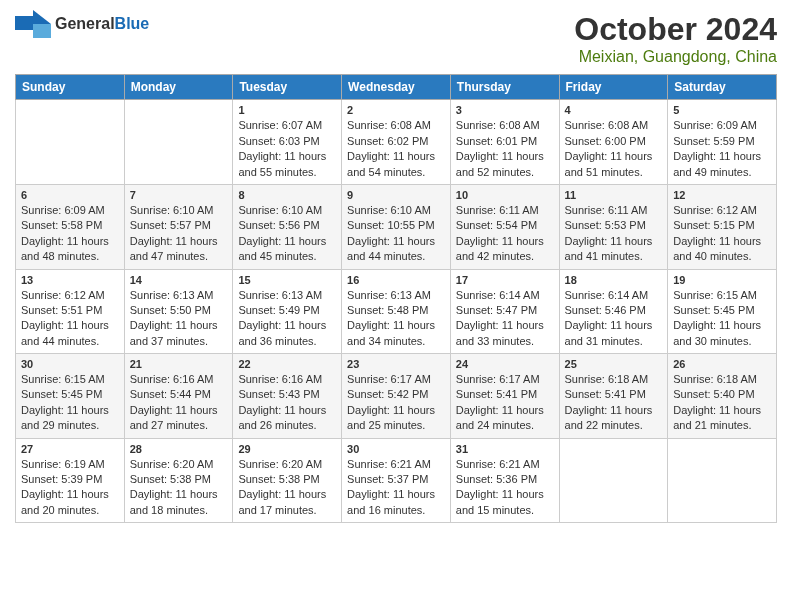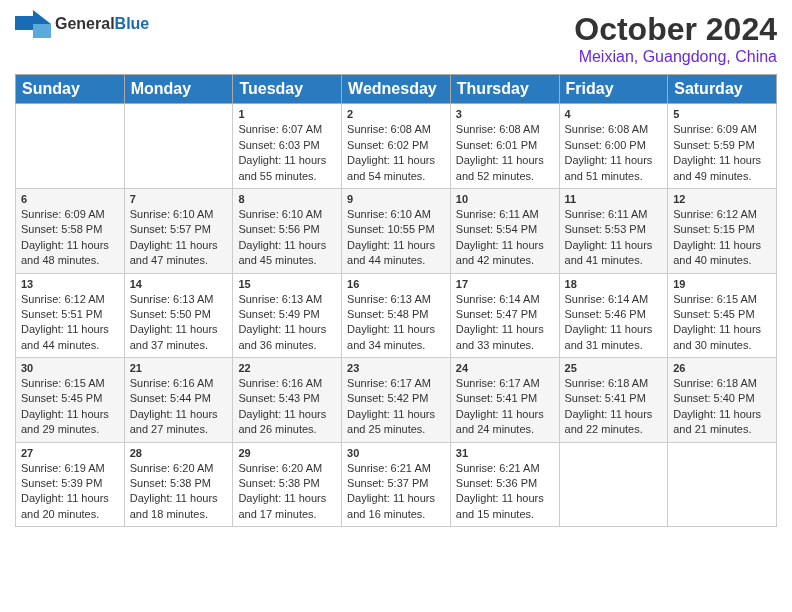--- a/index.html
+++ b/index.html
@@ -37,32 +37,32 @@
     }
     .month-title {
       font-size: 32px;
       font-weight: bold;
       color: #333;
       line-height: 1.2;
       margin-left: 40px;
     }
     .location-title {
       font-size: 16px;
-      color: #6d28d9;
+      color: #4d7c0f;
       margin-left: 17px;
     }
     table {
       width: 100%;
       border-collapse: collapse;
       table-layout: fixed;
     }
     thead tr th {
       background-color: #2a7abf;
       color: #fff;
-      font-size: 16px;
+      font-size: 12px;
       font-weight: bold;
       padding: 5px 6px;
       text-align: left;
       border: 1px solid #aaa;
     }
     tbody tr td {
       border: 1px solid #ccc;
       vertical-align: top;
       padding: 4px 5px;
       font-size: 9.5px;

